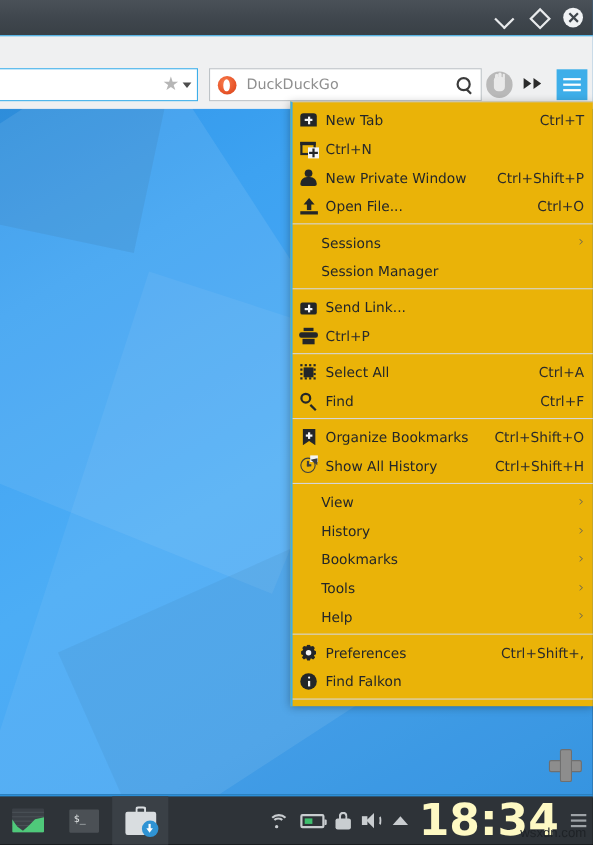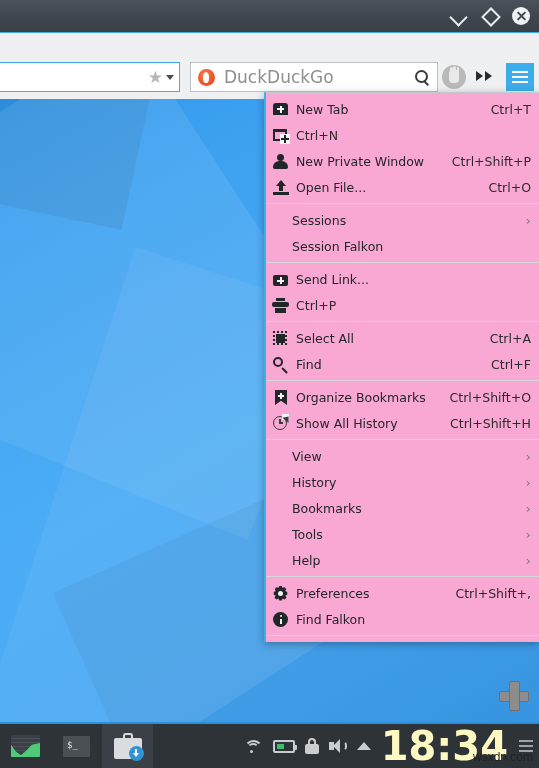--- a/index.html
+++ b/index.html
@@ -137,21 +137,21 @@
     background: radial-gradient(circle at 40% 35%, #f97d4e 0%, #e8562a 60%, #cf3f18 100%);
     position: relative; flex: 0 0 auto;
   }
   #ddg-icon::after {
     content: ""; position: absolute; left: 5px; top: 3px;
     width: 6px; height: 11px;
     background: #fff; border-radius: 50% 50% 45% 45%;
   }
   #search-text {
     flex: 1; margin-left: 9px;
-    font-size: 17px; color: #8f8f8f;
+    font-size: 13px; color: #8f8f8f;
     white-space: nowrap; overflow: hidden;
   }
   .mag {
     position: relative; width: 15px; height: 15px; flex: 0 0 auto;
   }
   .mag::before {
     content: ""; position: absolute; left: 0; top: 0;
     width: 9px; height: 9px; border: 2px solid #3b3b3b; border-radius: 50%;
   }
   .mag::after {
@@ -197,21 +197,21 @@
     align-items: center; justify-content: center; gap: 3px;
   }
   #hamburger-btn .hb {
     width: 16px; height: 2px; background: #ffffff;
   }
 
   
   #mainmenu {
     position: absolute; left: 264px; top: 92px;
     width: 275px;
-    background: #f9a8d4;
+    background: #eab308;
     border-left: 2px solid #3daee9;
     border-top: 1px solid #c6c9cb;
     box-sizing: border-box;
     box-shadow: 0 2px 8px rgba(0,0,0,0.30);
     padding: 3px 0 3px 0;
   }
   .mi {
     display: flex; align-items: center;
     height: 26px;
     padding: 0 8px 0 4px;
@@ -603,21 +603,21 @@
       <span class="shortcut">Ctrl+O</span>
     </div>
 
     <div class="sep"></div>
 
     <div class="mi indent">
       <span class="lbl">Sessions</span>
       <span class="submark">›</span>
     </div>
     <div class="mi indent">
-      <span class="lbl">Session Falkon</span>
+      <span class="lbl">Session Manager</span>
     </div>
 
     <div class="sep"></div>
 
     <div class="mi">
       <span class="ic ic-sendlink">
         <span class="sq"></span>
           <span class="ph"></span>
           <span class="pv"></span>
       </span>

